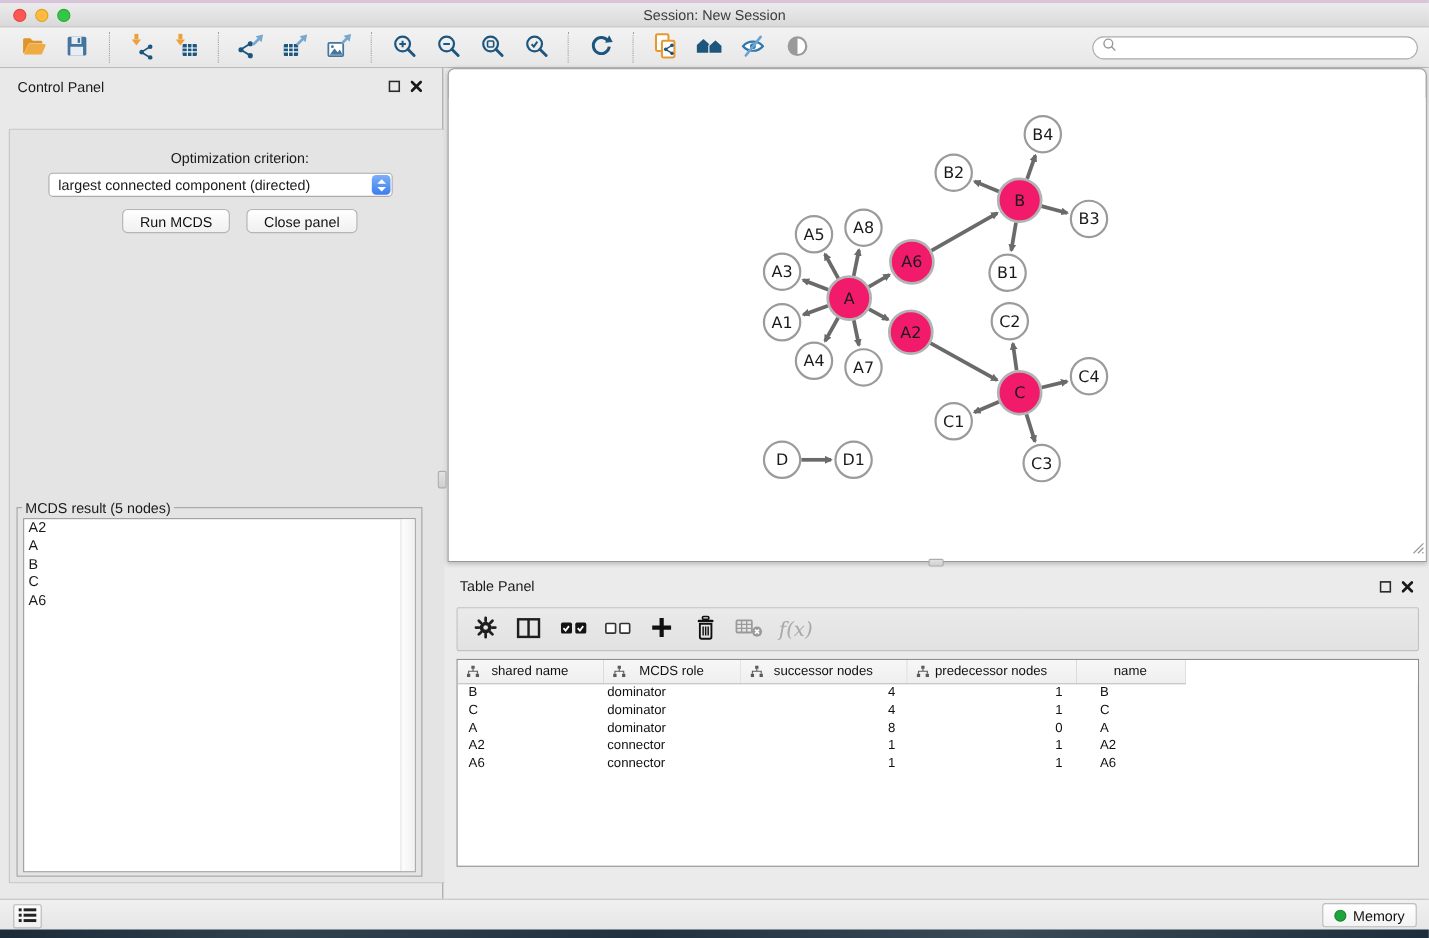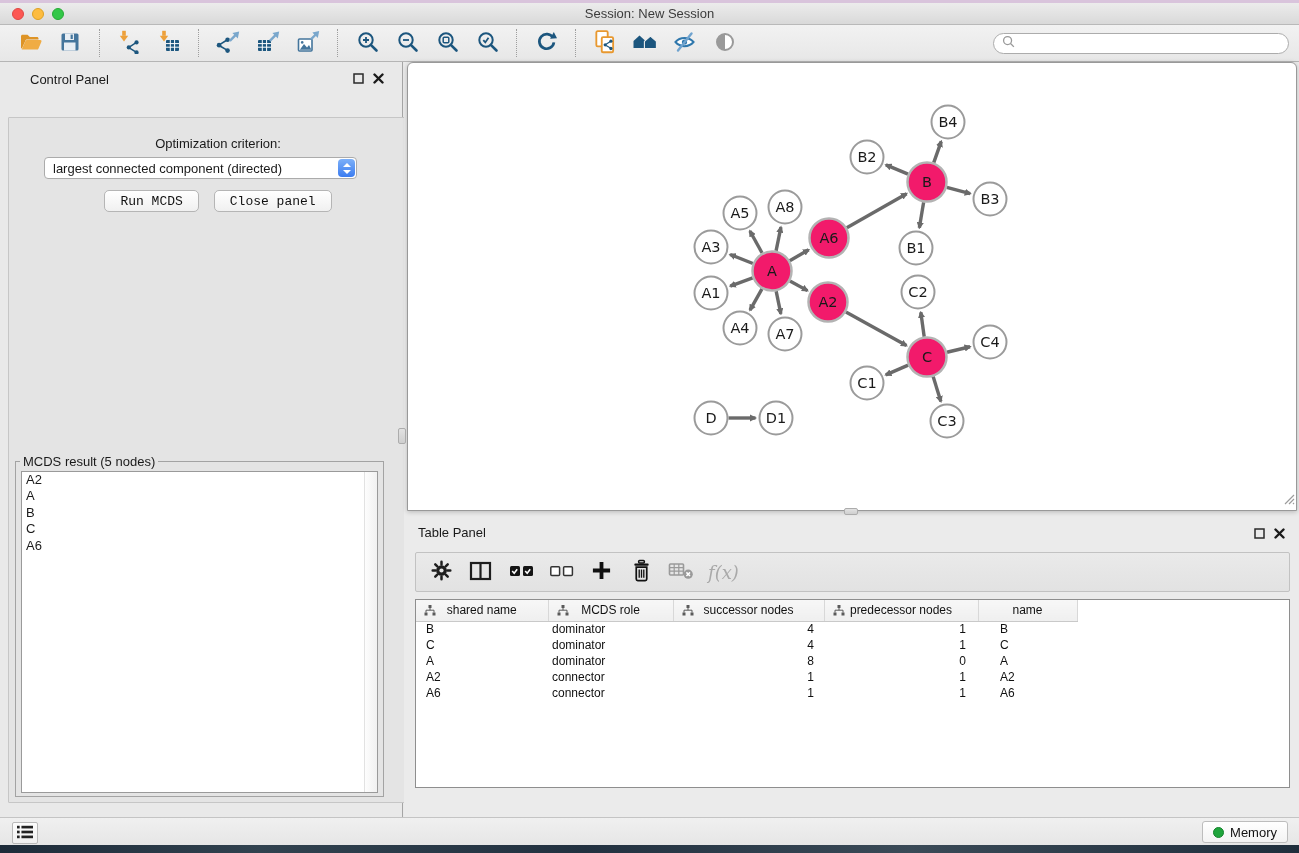--- a/index.html
+++ b/index.html
@@ -27,21 +27,21 @@
   .search-wrap { margin-left:auto; width:296px; height:21px; background:#fff;
     border:1px solid #ACACAC; border-radius:11px; display:flex; align-items:center; padding:0 8px; }
   .search-wrap input { border:none; outline:none; flex:1; font-size:13px; background:transparent; margin-left:5px; }
 
   
   .control-panel { position:absolute; left:0; top:62px; width:403px; height:755px;
     background:#E9E9E9; border-right:1px solid #A5A5A5; }
   .right-area { position:absolute; left:404px; top:62px; width:895px; height:755px; background:#EBEBEB; }
 
   .panel-header { position:absolute; left:0; top:8px; width:100%; height:20px; font-size:13px; color:#1a1a1a; }
-  .panel-header .ph-title { position:absolute; left:30px; top:2px; }
+  .panel-header .ph-title { position:absolute; left:16px; top:2px; }
   .win-btns { position:absolute; top:2px; display:flex; gap:9px; align-items:center; }
   .seg { height:22px; padding:0 12px; display:flex; align-items:center; font-size:13px;
     background:linear-gradient(#FFFFFF,#F1F1F1); border:1px solid #B9B9B9; margin-left:-1px; color:#111; }
   .seg:first-child { border-radius:5px 0 0 5px; margin-left:0; }
   .seg:last-child { border-radius:0 5px 5px 0; }
   .seg.active { background:linear-gradient(#6FA9F9,#2E74EE); color:#fff; border-color:#2e6fd4; }
 
   #cp-tabs { position:absolute; left:0; top:34px; width:100%; display:flex; justify-content:center; }
 
   .cp-content { position:absolute; left:8px; top:55px; width:420px; height:686px;
@@ -49,21 +49,21 @@
   .opt-label { position:absolute; left:0; top:18px; width:100%; text-align:center; font-size:13px; }
   .dropdown { position:absolute; left:35px; top:39px; width:313px; height:22px; background:#fff;
     border:1px solid #ABABAB; border-radius:4px; display:flex; align-items:center; font-size:13px; }
   .dropdown .dd-text { padding-left:8px; flex:1; white-space:nowrap; overflow:hidden; }
   .dd-stepper { width:17px; height:18px; margin-right:1px; border-radius:4px;
     background:linear-gradient(#7DB0F8,#3B7CF0); display:flex; flex-direction:column;
     align-items:center; justify-content:center; gap:3px; }
   .dd-up { width:0; height:0; border-left:4px solid transparent; border-right:4px solid transparent; border-bottom:4px solid #fff; }
   .dd-down { width:0; height:0; border-left:4px solid transparent; border-right:4px solid transparent; border-top:4px solid #fff; }
   .btn-row { position:absolute; left:0; top:72px; width:100%; display:flex; justify-content:center; gap:15px; }
-  .mac-btn { height:22px; padding:0 15px; font-size:13px; font-family:Liberation Mono, monospace;
+  .mac-btn { height:22px; padding:0 15px; font-size:13px; font-family:Liberation Sans, sans-serif;
     background:linear-gradient(#FFFFFF,#F0F0F0); border:1px solid #B5B5B5; border-radius:5px; color:#111; }
 
   .mcds-fieldset { position:absolute; left:6px; top:336px; width:369px; height:343px;
     border:1px solid #A3A3A3; }
   .mcds-fieldset legend { font-size:13px; padding:0 3px; margin-left:4px; }
   .mcds-list { position:absolute; left:5px; top:2px; width:357px; height:322px; background:#fff;
     border:1px solid #9A9A9A; overflow:hidden; }
   .mcds-scroll { position:absolute; right:0; top:0; width:13px; height:100%;
     background:linear-gradient(90deg,#FDFDFD,#F1F1F1); border-left:1px solid #E2E2E2; }
   .list-item { font-size:13px; line-height:16.4px; padding-left:4px; }

